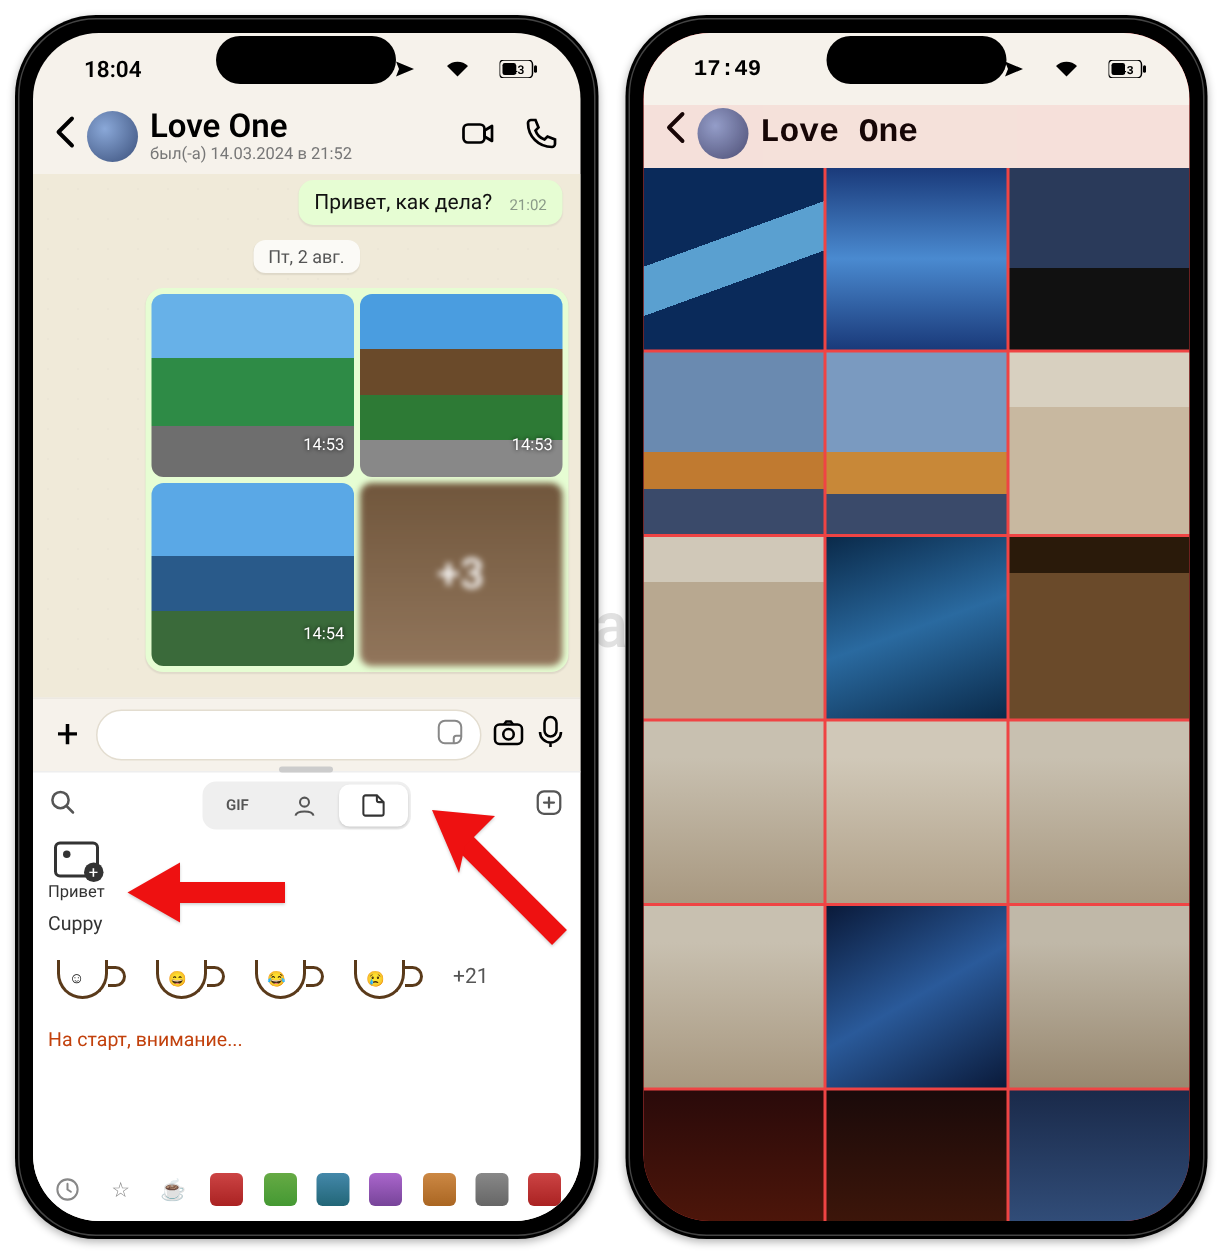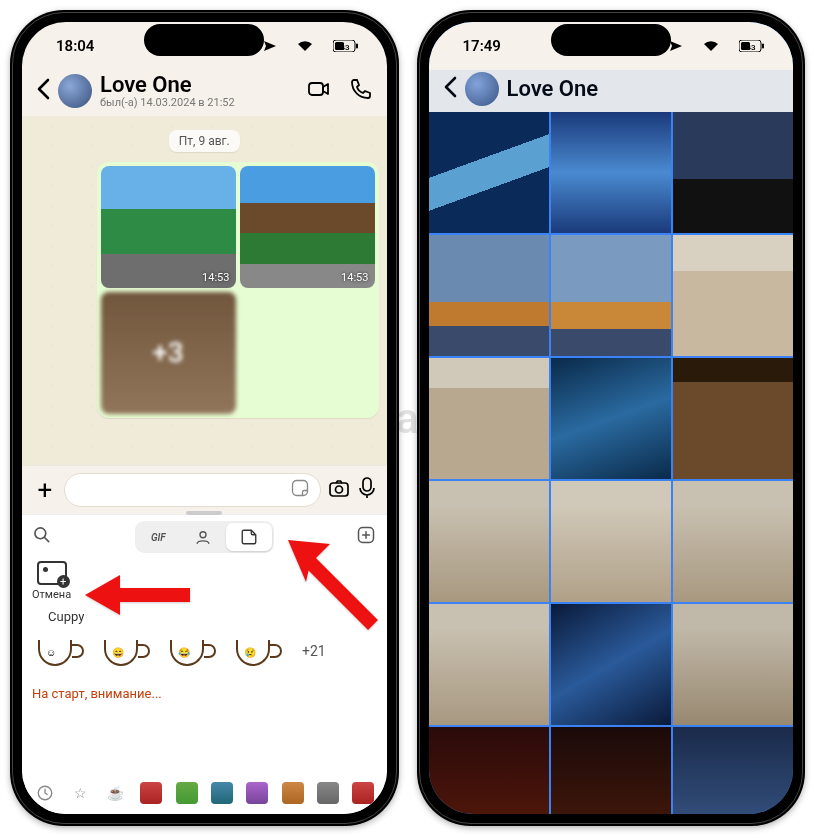--- a/index.html
+++ b/index.html
@@ -81,21 +81,21 @@
   .album {
     width: 282px; margin-left: auto;
     display: grid; grid-template-columns: 1fr 1fr; gap: 4px;
     background: #e6fdd3; padding: 4px; border-radius: 12px;
     box-shadow: 0 1px 1px rgba(0,0,0,.07);
   }
   .thumb {
     height: 122px; border-radius: 8px; position: relative; overflow: hidden;
   }
   .thumb .ts {
-    position: absolute; right: 6px; bottom: 4px;
+    position: absolute; right: 6px; bottom: 15px;
     font-size: 11px; color: #fff; text-shadow: 0 0 3px rgba(0,0,0,.9);
   }
   .thumb .more {
     position: absolute; inset: 0; display: flex; align-items: center; justify-content: center;
     color: #fff; font-size: 28px; font-weight: 500; background: rgba(0,0,0,.18);
   }
   .tA { background: linear-gradient(to bottom,#67b1e8 35%, #2e8b46 35% 72%, #6e6e6e 72%); }
   .tB { background: linear-gradient(to bottom,#4a9de0 30%, #6a4a2a 30% 55%, #2d7a35 55% 80%, #888 80%); }
   .tC { background: linear-gradient(to bottom,#5aa8e6 40%, #295a8a 40% 70%, #3a6a3a 70%); }
   .tD { background: linear-gradient(to bottom,#8a6a4a,#b29070); filter: blur(2px); }
@@ -120,41 +120,41 @@
     position:absolute; top:-4px; left:50%; transform:translateX(-50%);
     width:36px; height:4px; background:#ccc; border-radius:3px;
   }
   .sp-search { font-size: 20px; color: #555; width: 28px; }
   .seg {
     display: flex; background: #efefef; border-radius: 9px; padding: 2px;
     margin: 0 auto;
   }
   .seg div {
     padding: 5px 14px; font-size: 11px; border-radius: 7px; color: #555;
-    display: flex; align-items: center; justify-content: center; min-width: 42px; font-style: italic;
+    display: flex; align-items: center; justify-content: center; min-width: 42px;
   }
   .seg .active { background: #fff; box-shadow: 0 1px 2px rgba(0,0,0,.15); }
   .sp-add { font-size: 18px; color: #555; width: 28px; text-align: right; }
   .create-row { display: flex; align-items: flex-start; gap: 8px; margin: 4px 0 8px; }
   .create-btn { text-align: center; }
   .create-icon {
     width: 30px; height: 24px; border: 2px solid #333; border-radius: 4px;
     position: relative; margin: 0 auto 3px;
   }
   .create-icon::before{
     content:""; position:absolute; left:4px; top:4px; width:5px; height:5px;
     border-radius:50%; background:#333;
   }
   .create-icon::after {
     content: "+"; position: absolute; right: -5px; bottom: -5px;
     background: #333; color: #fff; border-radius: 50%; width: 13px; height: 13px;
     font-size: 11px; line-height: 13px; text-align: center;
   }
   .create-label { font-size: 11px; color: #333; }
-  .pack-name { font-size: 13px; color: #333; margin: 6px 16px; }
+  .pack-name { font-size: 13px; color: #333; margin: 6px 0; }
   .pack-row { display: flex; gap: 14px; align-items: center; }
   .cup {
     width: 52px; height: 42px; position: relative;
   }
   .cup-body{
     position:absolute; left:6px; top:10px; width:34px; height:26px;
     background:#fff; border:2.5px solid #5a3a1a; border-radius:0 0 18px 18px;
     border-top:none;
   }
   .cup-handle{
@@ -177,21 +177,21 @@
   .tray .ti.b3{background:linear-gradient(#48a,#267);}
   .tray .ti.b4{background:linear-gradient(#a6c,#749);}
   .tray .ti.b5{background:linear-gradient(#c84,#a62);}
   .tray .ti.b6{background:linear-gradient(#888,#666);}
   .arrow {
     position: absolute; z-index: 20;
   }
   .arrow svg { filter: drop-shadow(0 1px 1px rgba(0,0,0,.2)); }
 
   
-  .screen2 { background: #3b82f6; }
+  .screen2 { background: #ef4444; font-family: Liberation Mono, monospace; }
   .picker-hdr {
     display: flex; align-items: center; justify-content: space-between;
     padding: 10px 14px 10px 6px; border-bottom: 1px solid #e6e6e6;
     font-size: 16px; flex-shrink: 0;
     background:#f9f9f9;
   }
   .picker-back { display: flex; align-items: center; color: #000; }
   .picker-back .chev { font-size: 24px; margin-right: 2px; }
   .picker-title { font-weight: 600; }
   .picker-cancel { color: #000; }
@@ -272,29 +272,38 @@
           </span>
           <span>
             <svg viewBox="0 0 24 24">
                 <path d="M5 3c-1 0-2 1-2 2 0 9 7 16 16 16 1 0 2-1 2-2v-3l-5-2-2 2c-3-1-5-3-6-6l2-2-2-5H5z" fill="none" stroke="#000" stroke-width="1.8"></path>
               </svg>
           </span>
         </div>
       </div>
 
       <div class="chat-body">
+        <div style="text-align:right; padding-right:4px">
+          <span class="msg-out">
+            <span>Привет, как дела?</span>
+            <span class="msg-time">21:02</span>
+          </span>
+        </div>
         <div class="date-row">
-          <span class="date-pill">Пт, 9 авг.</span>
+          <span class="date-pill">Пт, 2 авг.</span>
         </div>
         <div class="album">
           <div class="thumb tA">
               <span class="ts">14:53</span>
             </div>
           <div class="thumb tB">
               <span class="ts">14:53</span>
+            </div>
+          <div class="thumb tC">
+              <span class="ts">14:54</span>
             </div>
           <div class="thumb tD">
               <span class="more">+3</span>
             </div>
         </div>
       </div>
 
       <div class="input-row">
         <span class="plus">+</span>
         <div class="input-field">
@@ -348,21 +357,21 @@
             <svg width="20" height="20" viewBox="0 0 24 24">
                 <rect x="3" y="3" width="18" height="18" rx="5" fill="none" stroke="#555" stroke-width="1.8"></rect>
                 <path d="M12 8v8M8 12h8" stroke="#555" stroke-width="1.8" stroke-linecap="round"></path>
               </svg>
           </span>
         </div>
 
         <div class="create-row">
           <div class="create-btn">
             <div class="create-icon"></div>
-            <div class="create-label">Отмена</div>
+            <div class="create-label">Привет</div>
           </div>
         </div>
 
         <div class="pack-name">Cuppy</div>
         <div class="pack-row">
           <div class="cup">
               <div class="cup-body"></div>
               <div class="cup-handle"></div>
               <span class="cup-face">☺</span>
             </div>

